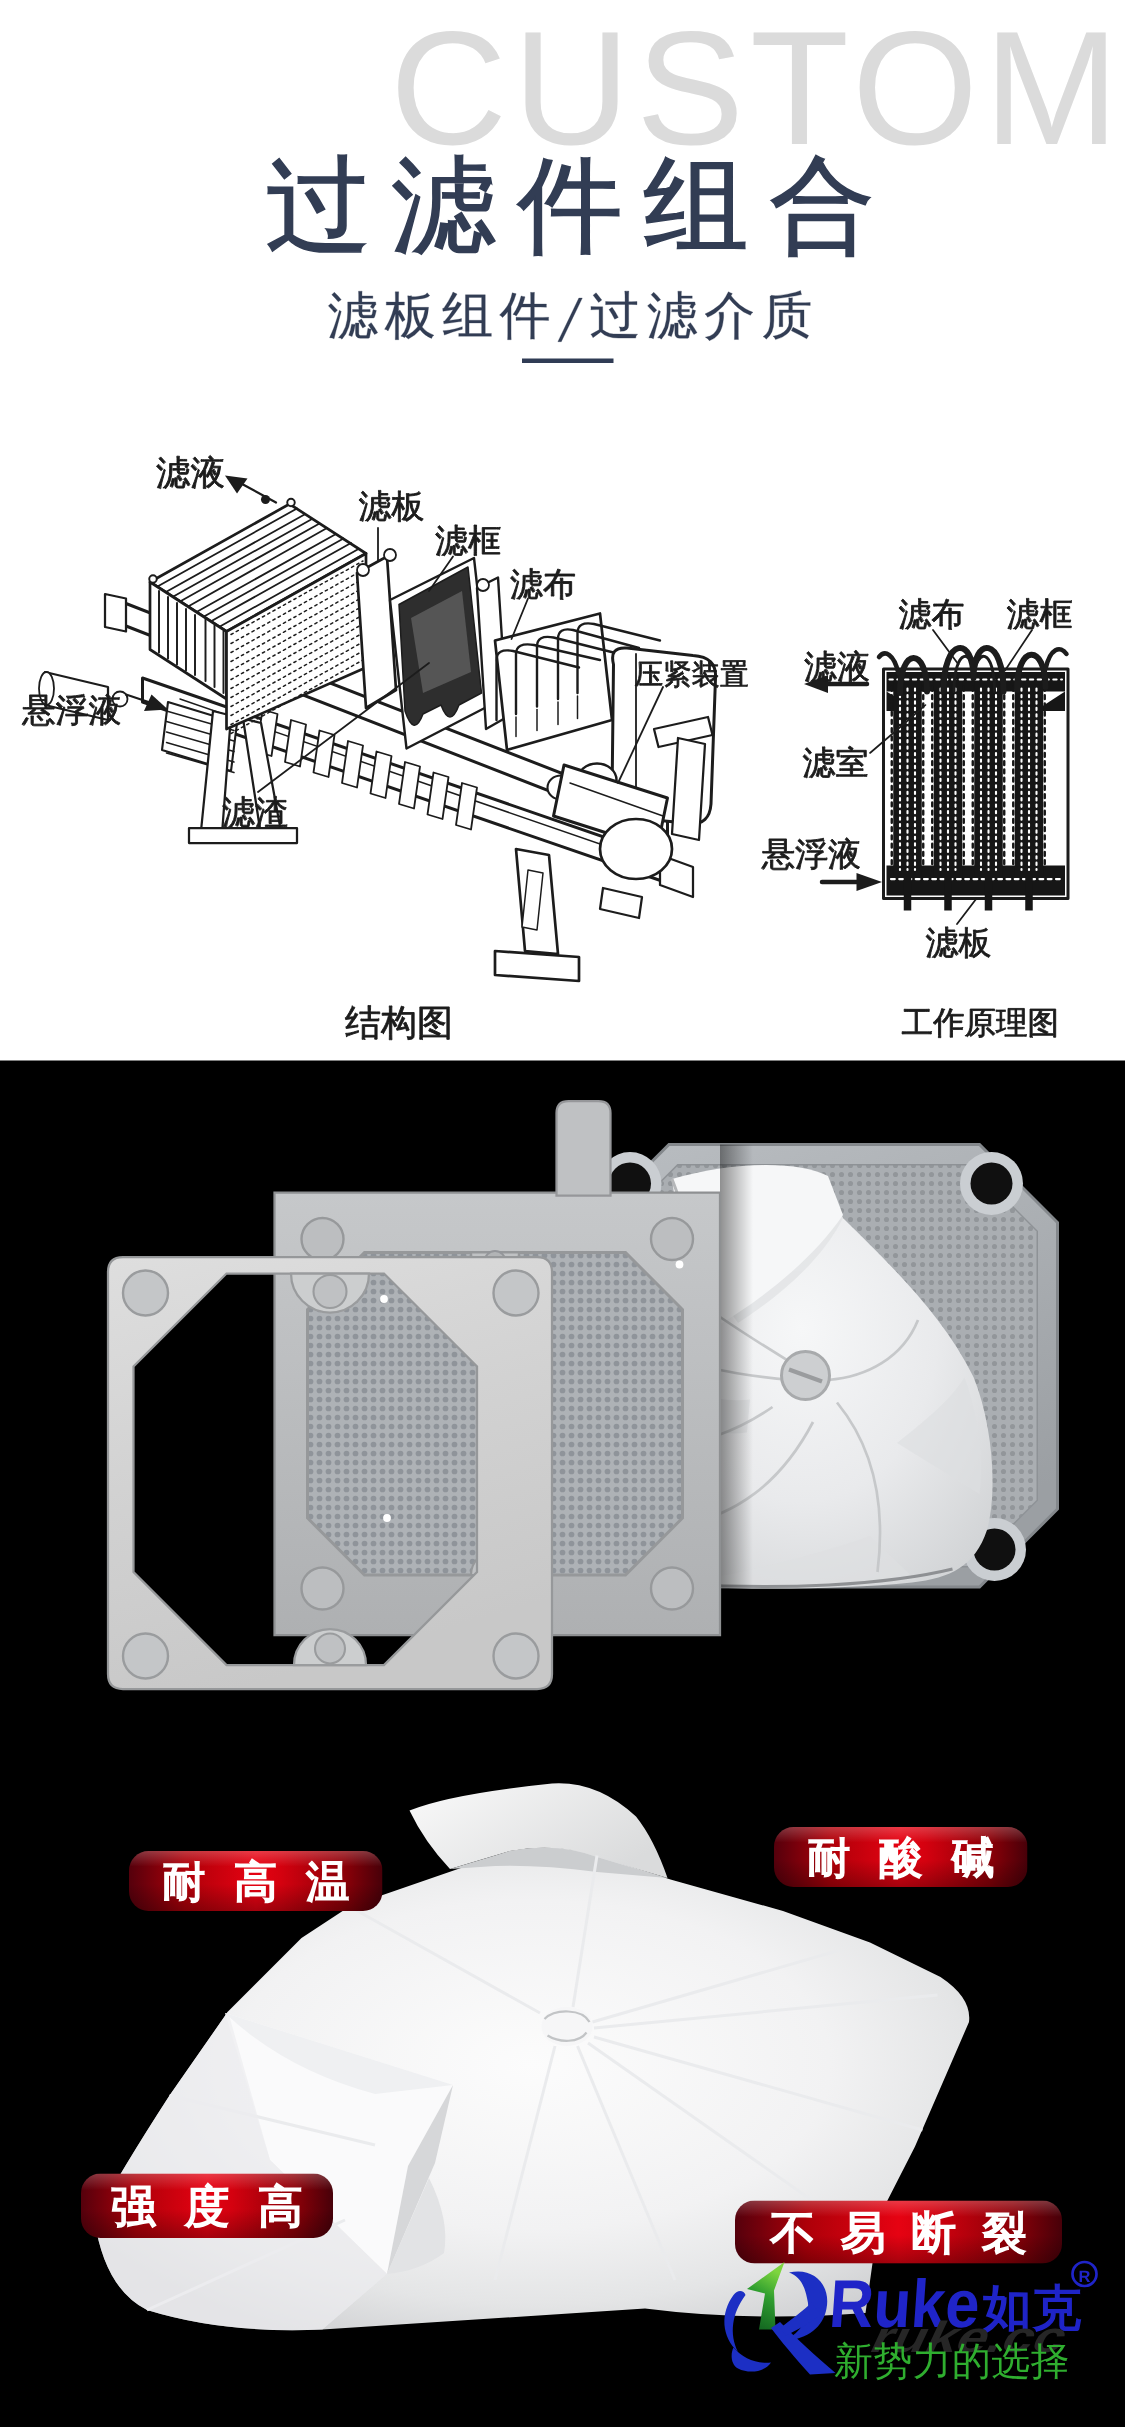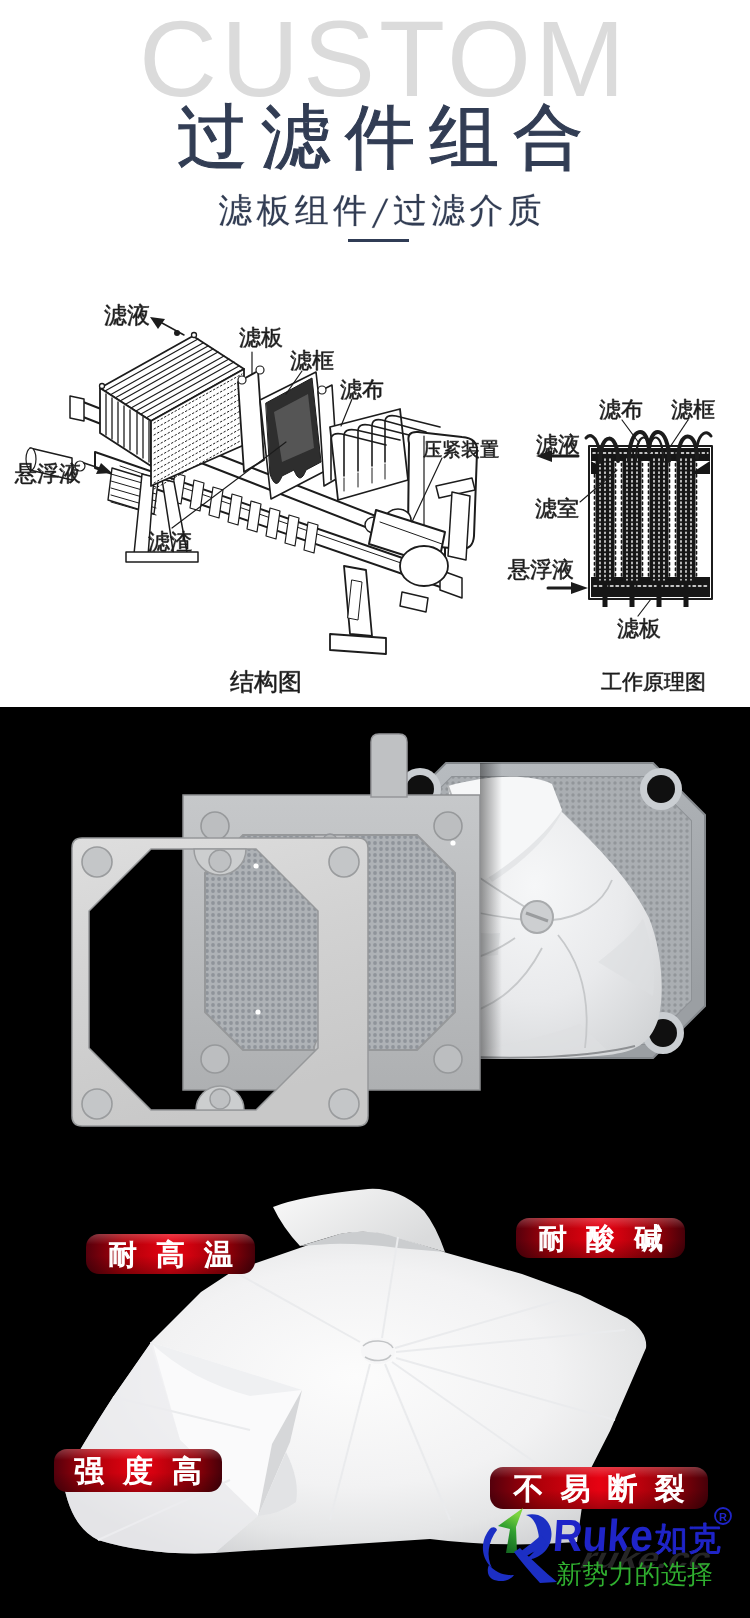--- a/index.html
+++ b/index.html
@@ -1,20 +1,20 @@
 <!DOCTYPE html>
 <html><head><meta charset="utf-8">
 <style>
 html,body{margin:0;padding:0;background:#fff;}
 #page{position:relative;width:750px;height:1618px;overflow:hidden;background:#fff;font-family:"Liberation Sans",sans-serif;}
 .abs{position:absolute;}
 </style></head><body>
 <div id="page">
 
-<div class="abs" style="left:0;top:5px;width:750px;text-align:center;padding-left:18px;box-sizing:border-box;font-size:108px;font-weight:400;letter-spacing:4px;color:#dbdbdb;line-height:1;">CUSTOM</div>
+<div class="abs" style="left:0;top:5px;width:750px;text-align:right;padding-left:18px;box-sizing:border-box;font-size:108px;font-weight:400;letter-spacing:4px;color:#dbdbdb;line-height:1;">CUSTOM</div>
 
 <svg class="abs" style="left:0;top:0;" width="750" height="260" viewBox="0 0 750 260">
 <path d="M216.8 168.0Q200.7 168.0 192.3 159.6L181.7 167.4Q180.6 164.9 178.8 162.8L190.1 156.8V128.8H186.8Q182.8 128.8 178.8 129.0Q179.1 126.8 178.8 124.7Q182.8 124.9 186.8 124.9H195.0V156.8Q200.4 160.3 205.0 161.5Q208.6 162.4 216.8 162.5L243.0 162.7Q240.2 164.6 240.4 167.9ZM193.8 115.7 189.6 119.0 181.9 109.2 186.1 105.8ZM211.5 142.0Q208.0 135.2 203.7 128.9L208.1 125.8Q212.7 132.4 216.4 139.5ZM225.7 121.9H206.8Q202.8 121.9 198.9 122.1Q199.1 120.0 198.9 117.8Q202.8 118.0 206.8 118.0H225.7V113.5Q225.7 108.4 225.4 103.4Q228.1 103.7 230.9 103.4Q230.6 108.4 230.6 113.5V118.0H234.3Q238.3 118.0 242.3 117.8Q242.0 120.0 242.3 122.1Q238.3 121.9 234.3 121.9H230.6V150.5Q230.6 154.4 228.1 156.6Q225.5 158.7 219.0 158.7Q219.7 155.3 217.5 152.7Q219.5 152.9 221.9 153.0Q224.4 153.0 225.0 152.5Q225.7 151.4 225.7 148.1Z M325.6 163.1Q321.6 156.2 316.9 149.9L320.9 146.8Q325.8 153.5 329.9 160.6ZM313.6 151.7 309.3 154.2 303.3 144.3 307.6 141.8ZM306.0 168.2Q302.8 168.2 301.1 166.3Q299.3 164.5 299.3 161.6V156.4Q299.3 151.8 299.1 147.2Q301.6 147.5 304.1 147.2Q303.9 151.8 303.9 156.4V161.6Q303.9 162.7 304.5 163.6Q305.1 164.4 306.1 164.4L313.9 164.3Q314.7 164.3 314.8 163.8Q315.0 163.3 315.1 163.1L316.4 154.5Q318.5 155.7 320.8 155.8L318.6 166.7Q318.4 167.8 317.9 168.0Q317.5 168.2 317.1 168.2ZM290.1 164.1Q293.1 156.7 293.9 148.8L298.9 149.3Q297.9 157.9 294.7 166.0ZM310.6 140.4Q307.4 140.4 305.6 138.5Q303.5 136.2 303.9 131.8L295.2 131.9Q295.4 130.2 295.2 128.6L303.9 128.7Q303.8 125.7 303.7 122.8Q306.1 123.1 308.6 122.8Q308.4 125.7 308.4 128.7H313.2Q316.4 128.7 319.4 128.6Q319.3 130.2 319.4 131.9Q316.4 131.8 313.2 131.8H308.4Q308.1 134.3 309.0 135.7Q309.7 136.5 310.6 136.5H320.8Q322.0 136.5 322.5 134.2L323.5 128.8Q325.6 129.9 327.9 130.2L326.1 137.4Q325.5 140.4 324.0 140.4ZM275.8 167.6Q289.5 155.3 288.6 129.1V118.5H303.7V112.7Q303.7 108.1 303.5 103.5Q306.0 103.8 308.4 103.5Q308.3 107.0 308.2 110.2H317.1Q320.2 110.2 323.3 110.1Q323.1 111.8 323.3 113.4Q320.2 113.3 317.1 113.3H308.2V118.5H326.9L327.6 122.3Q327.0 121.8 326.8 122.2L323.8 127.6L319.8 125.4L321.9 121.6H293.1V131.5Q293.3 155.9 280.9 169.4Q278.8 167.4 275.8 167.6ZM270.0 169.1Q267.5 167.4 263.8 167.3Q266.5 161.8 269.2 154.6Q272.0 147.5 277.3 130.0L279.7 131.4L272.9 157.3ZM274.7 129.8 270.9 133.1 262.0 123.8 265.8 120.4ZM275.8 118.2Q271.7 113.0 266.8 108.5L270.4 104.9Q275.5 109.7 279.9 115.2Z M393.1 169.4Q390.3 169.1 387.6 169.4Q387.9 164.4 387.9 159.4V143.6H375.8Q371.7 143.6 367.8 143.8Q368.0 141.6 367.8 139.5Q371.7 139.7 375.8 139.7H387.9V125.3H375.3Q372.4 131.5 368.0 137.8Q366.1 136.0 363.6 135.6Q368.0 129.6 370.4 123.7Q372.8 117.9 374.8 110.1Q377.4 111.0 380.1 111.3Q379.0 116.3 377.1 121.4H387.9V115.3Q387.9 110.3 387.6 105.2Q390.3 105.6 393.1 105.2Q392.8 110.3 392.8 115.3V121.4H401.5Q405.5 121.4 409.5 121.2Q409.3 123.3 409.5 125.5Q405.5 125.3 401.5 125.3H392.8V139.7H404.5Q408.6 139.7 412.5 139.5Q412.3 141.6 412.5 143.8Q408.6 143.6 404.5 143.6H392.8V159.4Q392.8 164.4 393.1 169.4ZM367.9 107.1Q365.2 116.4 360.9 124.5V160.7Q360.9 165.5 361.1 170.3Q358.7 170.0 356.2 170.3Q356.4 165.5 356.4 160.7V131.7Q353.1 136.2 349.1 139.9Q347.6 137.4 345.0 136.3Q348.6 133.2 351.7 129.6Q356.9 123.5 359.2 117.8Q361.3 112.1 362.6 105.8Q365.1 106.7 367.9 107.1Z M496.5 161.6Q496.3 163.6 496.5 165.6Q492.8 165.4 489.2 165.4H459.1Q455.4 165.4 451.7 165.6Q452.0 163.6 451.7 161.6L461.0 161.8L460.9 108.6H488.1V161.8ZM483.3 126.0V112.2H465.8V126.0ZM483.3 143.6V129.6H465.8V143.6ZM483.3 161.8V147.2H465.8V161.8ZM431.9 163.8Q431.8 160.2 430.1 157.9Q434.3 157.7 439.5 156.9Q444.7 156.0 456.7 152.4L456.8 155.8Q445.3 159.0 440.6 160.7Q435.8 162.3 431.9 163.8ZM443.8 104.9Q446.4 106.4 449.4 107.4Q447.3 111.3 442.9 117.9L437.1 126.3L444.3 125.7L446.5 125.1Q448.6 121.8 450.1 118.1Q452.7 119.7 455.6 120.8Q454.6 122.7 453.2 124.8Q451.8 126.9 446.3 134.1Q440.9 141.4 439.0 143.7L451.2 142.3L455.5 141.3L455.4 145.4L451.7 145.6L431.4 148.5L430.8 144.7Q432.3 144.7 433.3 143.6Q438.0 138.1 443.9 129.1L430.2 131.1L429.6 127.3Q431.0 127.2 431.8 126.2Q437.9 117.5 442.7 107.6Q443.4 106.2 443.8 104.9Z M548.2 108.2Q557.3 126.5 579.8 131.7Q577.5 133.5 576.8 136.4Q570.7 134.9 564.7 131.5Q564.5 133.5 564.7 135.4Q560.8 135.2 556.8 135.2H537.1Q533.1 135.2 529.1 135.4Q529.3 133.3 529.1 131.1Q533.1 131.3 537.1 131.3H556.8Q560.5 131.3 564.2 131.1Q552.2 124.1 545.5 112.5Q533.5 130.3 517.6 138.3Q516.7 135.4 514.2 133.6Q521.0 130.3 527.3 125.6Q533.6 120.8 537.4 115.2Q541.0 109.7 544.0 103.6Q546.6 105.2 549.4 106.2ZM531.3 171.0Q528.7 170.8 526.0 171.0Q526.2 165.9 526.2 160.7V143.0L568.9 143.0V170.9H564.1V165.4H531.1Q531.2 168.2 531.3 171.0ZM564.1 147.0H531.0V161.5H564.1Z" fill="#323d54" stroke="#323d54" stroke-width="1.1"></path>
 
 <path d="M249.7 223.0Q247.8 219.7 245.5 216.6L247.5 215.1Q249.8 218.3 251.8 221.8ZM243.9 217.5 241.8 218.7 238.9 213.9 241.0 212.7ZM240.2 225.5Q238.7 225.5 237.8 224.6Q237.0 223.7 237.0 222.3V219.8Q237.0 217.5 236.9 215.3Q238.1 215.4 239.3 215.3Q239.2 217.5 239.2 219.8V222.3Q239.2 222.8 239.5 223.2Q239.8 223.7 240.3 223.7L244.1 223.6Q244.4 223.6 244.5 223.4Q244.6 223.1 244.6 223.0L245.3 218.8Q246.3 219.4 247.4 219.5L246.4 224.8Q246.3 225.3 246.0 225.4Q245.8 225.5 245.6 225.5ZM232.5 223.5Q233.9 219.9 234.4 216.1L236.8 216.3Q236.3 220.5 234.7 224.4ZM242.4 212.0Q240.9 212.0 240.0 211.1Q239.0 209.9 239.2 207.8L235.0 207.9Q235.1 207.1 235.0 206.3L239.2 206.3Q239.2 204.9 239.1 203.4Q240.3 203.6 241.5 203.4Q241.4 204.9 241.4 206.3H243.7Q245.3 206.3 246.8 206.3Q246.7 207.1 246.8 207.9Q245.3 207.8 243.7 207.8H241.4Q241.2 209.0 241.7 209.7Q242.0 210.1 242.5 210.1H247.4Q248.0 210.1 248.2 209.0L248.7 206.4Q249.7 206.9 250.9 207.0L250.0 210.5Q249.7 212.0 248.9 212.0ZM225.6 225.2Q232.2 219.2 231.8 206.5V201.3H239.1V198.5Q239.1 196.3 239.0 194.1Q240.2 194.2 241.4 194.1Q241.3 195.8 241.3 197.3H245.6Q247.1 197.3 248.6 197.3Q248.5 198.1 248.6 198.9Q247.1 198.8 245.6 198.8H241.3V201.3H250.4L250.7 203.2Q250.4 203.0 250.3 203.2L248.8 205.8L246.9 204.7L248.0 202.8H234.0V207.7Q234.0 219.5 228.0 226.1Q227.0 225.1 225.6 225.2ZM222.7 225.9Q221.5 225.1 219.7 225.1Q221.0 222.4 222.4 218.9Q223.7 215.5 226.3 206.9L227.5 207.6L224.1 220.2ZM225.0 206.8 223.2 208.5 218.9 203.9 220.7 202.3ZM225.5 201.2Q223.5 198.7 221.2 196.5L222.9 194.8Q225.4 197.1 227.5 199.8Z M272.0 209.8V201.9Q272.0 199.6 271.8 197.2Q273.1 197.3 274.4 197.2Q274.4 197.5 274.4 197.8Q276.3 198.0 279.3 197.5Q282.4 197.1 283.4 196.5Q284.4 195.9 284.8 195.2Q285.5 196.2 286.5 197.0Q285.9 197.8 284.8 198.2Q283.8 198.7 281.3 199.1Q278.6 199.5 274.3 199.9L274.3 204.9H285.7Q285.5 212.1 281.4 218.0Q284.4 221.8 289.3 223.5Q288.1 224.2 287.7 225.6Q283.2 223.9 280.0 219.8Q276.7 223.8 272.2 226.0Q271.3 225.1 270.2 224.4Q270.0 224.8 269.7 225.1Q268.7 224.1 267.2 224.1Q269.9 221.5 270.9 218.0Q272.0 214.6 272.0 209.8ZM277.6 206.7Q278.0 212.0 280.0 215.9Q282.7 211.7 283.3 206.7ZM274.3 206.7V209.8Q274.4 218.6 270.5 224.0Q275.3 221.9 278.6 217.7Q275.8 212.9 275.5 206.7ZM258.7 220.6Q257.8 219.7 256.4 219.5Q257.6 217.6 259.0 214.9Q260.4 212.2 261.4 209.2Q262.3 206.3 263.1 203.3H260.9Q259.2 203.3 257.5 203.4Q257.6 202.3 257.5 201.3Q259.2 201.4 260.9 201.4H263.6V199.4Q263.6 196.9 263.5 194.5Q264.7 194.6 265.8 194.5Q265.7 196.9 265.7 199.4V201.4L269.6 201.3Q269.6 202.3 269.6 203.4L265.7 203.3V207.5L266.6 206.7Q268.5 209.8 270.1 213.2L268.2 214.5Q267.4 212.8 266.5 211.3L265.7 209.8V221.6Q265.7 224.1 265.8 226.5Q264.7 226.4 263.5 226.5Q263.6 224.1 263.6 221.6V209.1Q261.3 215.9 258.7 220.6Z M327.6 222.3Q327.5 223.3 327.6 224.2Q325.8 224.1 324.0 224.1H309.4Q307.6 224.1 305.8 224.2Q305.9 223.3 305.8 222.3L310.3 222.4L310.3 196.5H323.5V222.4ZM321.1 205.0V198.3H312.6V205.0ZM321.1 213.5V206.8H312.6V213.5ZM321.1 222.4V215.3H312.7V222.4ZM296.2 223.4Q296.1 221.6 295.3 220.5Q297.4 220.4 299.9 220.0Q302.4 219.6 308.2 217.8L308.2 219.5Q302.7 221.0 300.4 221.8Q298.1 222.6 296.2 223.4ZM302.0 194.7Q303.2 195.5 304.7 196.0Q303.7 197.9 301.5 201.0L298.7 205.2L302.2 204.8L303.3 204.6Q304.3 202.9 305.0 201.2Q306.3 201.9 307.7 202.5Q307.2 203.4 306.5 204.4Q305.8 205.4 303.2 209.0Q300.5 212.5 299.6 213.6L305.6 212.9L307.7 212.4L307.6 214.4L305.8 214.5L295.9 215.9L295.7 214.1Q296.4 214.1 296.9 213.5Q299.2 210.9 302.0 206.5L295.3 207.5L295.1 205.6Q295.7 205.6 296.1 205.1Q299.1 200.9 301.4 196.1Q301.7 195.4 302.0 194.7Z M356.3 226.1Q355.0 226.0 353.7 226.1Q353.8 223.7 353.8 221.2V213.5H347.9Q346.0 213.5 344.0 213.6Q344.1 212.6 344.0 211.5Q346.0 211.6 347.9 211.6H353.8V204.7H347.7Q346.3 207.7 344.2 210.7Q343.2 209.8 342.0 209.6Q344.1 206.8 345.3 203.9Q346.5 201.0 347.4 197.3Q348.7 197.7 350.0 197.9Q349.5 200.3 348.5 202.7H353.8V199.8Q353.8 197.4 353.7 194.9Q355.0 195.1 356.3 194.9Q356.2 197.4 356.2 199.8V202.7H360.4Q362.4 202.7 364.3 202.7Q364.2 203.7 364.3 204.8Q362.4 204.7 360.4 204.7H356.2V211.6H361.9Q363.8 211.6 365.8 211.5Q365.6 212.6 365.8 213.6Q363.8 213.5 361.9 213.5H356.2V221.2Q356.2 223.7 356.3 226.1ZM344.1 195.8Q342.8 200.4 340.7 204.3V221.8Q340.7 224.2 340.8 226.5Q339.6 226.4 338.4 226.5Q338.5 224.2 338.5 221.8V207.8Q336.9 209.9 335.0 211.7Q334.2 210.5 333.0 210.0Q334.7 208.5 336.2 206.7Q338.7 203.8 339.8 201.0Q340.9 198.3 341.5 195.2Q342.7 195.6 344.1 195.8Z M388.2 198.7 374.2 227.8H371.9L385.9 198.7Z M412.4 225.4Q404.5 225.4 400.5 221.3L395.3 225.1Q394.8 223.9 393.9 222.9L399.4 219.9V206.4H397.8Q395.9 206.4 393.9 206.5Q394.1 205.4 393.9 204.4Q395.9 204.5 397.8 204.5H401.8V219.9Q404.4 221.7 406.6 222.3Q408.4 222.7 412.4 222.7L425.1 222.8Q423.7 223.8 423.8 225.4ZM401.2 200.0 399.1 201.6 395.4 196.8 397.4 195.2ZM409.8 212.8Q408.1 209.4 406.0 206.4L408.1 204.9Q410.4 208.1 412.2 211.6ZM416.7 203.0H407.5Q405.6 203.0 403.7 203.1Q403.8 202.1 403.7 201.0Q405.6 201.1 407.5 201.1H416.7V198.9Q416.7 196.5 416.5 194.0Q417.9 194.2 419.2 194.0Q419.1 196.5 419.1 198.9V201.1H420.9Q422.8 201.1 424.7 201.0Q424.6 202.1 424.7 203.1Q422.8 203.0 420.9 203.0H419.1V216.9Q419.1 218.8 417.9 219.8Q416.6 220.9 413.4 220.9Q413.8 219.2 412.7 217.9Q413.7 218.1 414.8 218.1Q416.0 218.1 416.3 217.8Q416.7 217.4 416.7 215.7Z M462.6 223.0Q460.7 219.7 458.4 216.6L460.3 215.1Q462.7 218.3 464.7 221.8ZM456.8 217.5 454.7 218.7 451.8 213.9 453.9 212.7ZM453.1 225.5Q451.6 225.5 450.7 224.6Q449.9 223.7 449.9 222.3V219.8Q449.9 217.5 449.7 215.3Q451.0 215.4 452.1 215.3Q452.1 217.5 452.1 219.8V222.3Q452.1 222.8 452.3 223.2Q452.6 223.7 453.1 223.7L456.9 223.6Q457.3 223.6 457.4 223.4Q457.5 223.1 457.5 223.0L458.2 218.8Q459.2 219.4 460.3 219.5L459.2 224.8Q459.1 225.3 458.9 225.4Q458.7 225.5 458.5 225.5ZM445.3 223.5Q446.8 219.9 447.2 216.1L449.6 216.3Q449.2 220.5 447.6 224.4ZM455.3 212.0Q453.8 212.0 452.9 211.1Q451.9 209.9 452.1 207.8L447.8 207.9Q447.9 207.1 447.8 206.3L452.1 206.3Q452.0 204.9 452.0 203.4Q453.1 203.6 454.4 203.4Q454.3 204.9 454.3 206.3H456.6Q458.1 206.3 459.6 206.3Q459.6 207.1 459.6 207.9Q458.1 207.8 456.6 207.8H454.2Q454.1 209.0 454.5 209.7Q454.9 210.1 455.3 210.1H460.3Q460.8 210.1 461.1 209.0L461.6 206.4Q462.6 206.9 463.7 207.0L462.8 210.5Q462.5 212.0 461.8 212.0ZM438.4 225.2Q445.1 219.2 444.6 206.5V201.3H452.0V198.5Q452.0 196.3 451.9 194.1Q453.1 194.2 454.3 194.1Q454.2 195.8 454.2 197.3H458.5Q460.0 197.3 461.5 197.3Q461.4 198.1 461.5 198.9Q460.0 198.8 458.5 198.8H454.2V201.3H463.2L463.6 203.2Q463.3 203.0 463.2 203.2L461.7 205.8L459.8 204.7L460.8 202.8H446.8V207.7Q446.9 219.5 440.9 226.1Q439.9 225.1 438.4 225.2ZM435.6 225.9Q434.4 225.1 432.6 225.1Q433.9 222.4 435.2 218.9Q436.6 215.5 439.2 206.9L440.3 207.6L437.0 220.2ZM437.9 206.8 436.0 208.5 431.7 203.9 433.6 202.3ZM438.4 201.2Q436.4 198.7 434.1 196.5L435.8 194.8Q438.3 197.1 440.4 199.8Z M492.3 226.4Q491.0 226.2 489.6 226.4Q489.7 223.9 489.7 221.4V213.1Q489.7 210.6 489.6 208.1Q491.0 208.3 492.3 208.1Q492.2 210.6 492.2 213.1V221.4Q492.2 223.9 492.3 226.4ZM479.3 208.1Q480.8 208.3 482.3 208.1Q482.6 211.1 482.2 213.4Q481.9 215.8 481.5 217.4Q481.1 219.0 480.3 220.6Q479.5 222.1 478.5 223.4Q476.4 226.1 472.9 227.1Q472.0 225.6 470.2 224.8Q473.3 224.5 475.6 222.6Q478.0 220.6 479.1 216.5Q480.3 212.4 479.3 208.1ZM485.6 194.5Q486.8 195.2 488.2 195.7L487.4 197.1Q488.5 198.6 490.1 200.4Q493.0 203.8 497.2 206.0Q499.5 207.3 502.0 208.2Q500.8 208.9 500.3 210.2Q495.5 208.4 491.9 205.1Q488.5 202.2 486.1 199.1Q482.3 204.7 477.1 208.5Q474.5 210.3 471.7 211.5Q471.2 210.1 470.0 209.3Q472.9 208.1 475.5 206.4Q479.8 203.7 482.0 200.6Q484.0 197.8 485.6 194.5Z M528.7 218.2Q534.0 220.7 539.1 223.7L537.8 225.9Q532.8 223.0 527.6 220.5ZM524.4 219.5Q526.1 217.6 526.0 215.2Q526.0 212.8 525.8 210.4Q527.1 210.6 528.4 210.4Q528.3 212.8 528.3 215.2Q528.4 217.5 527.3 219.4Q526.3 221.3 524.6 222.7Q521.5 225.4 517.0 226.4Q516.7 224.9 515.3 224.1Q521.3 223.3 524.4 219.5ZM521.9 217.8Q520.6 217.7 519.4 217.8Q519.5 215.4 519.5 213.0V206.6H525.8Q525.9 205.0 525.9 203.5H520.0Q518.2 203.5 516.4 203.6Q516.5 202.7 516.4 201.7Q518.2 201.8 520.0 201.8H525.9Q525.9 200.2 525.8 198.5Q527.1 198.7 528.3 198.5Q528.3 200.3 528.2 201.8H536.7Q538.4 201.8 540.2 201.7Q540.1 202.7 540.2 203.6Q538.4 203.5 536.7 203.5H528.2Q528.3 205.1 528.3 206.6H536.0V218.0H533.6V208.4H521.8V213.0Q521.8 215.4 521.9 217.8ZM513.5 214.0V202.0Q513.5 199.7 513.4 197.3Q513.8 197.4 514.2 197.4L514.0 196.9Q514.5 196.9 515.6 197.0Q516.6 197.0 516.9 197.1Q519.4 197.1 525.1 196.1Q530.8 195.0 533.7 193.7Q533.9 195.1 534.4 196.4Q531.3 197.1 525.4 198.0Q519.4 198.9 518.1 199.0Q516.7 199.2 515.9 199.2Q515.9 200.6 515.9 202.0V214.0Q515.9 222.2 510.8 226.1Q510.1 224.8 508.7 224.5Q513.5 221.7 513.5 214.0Z" fill="#323d54" stroke="#323d54" stroke-width="0.2"></path>
 
 <rect x="348" y="239" width="61" height="3" fill="#303c55"></rect>
 </svg>
 <svg class="abs" style="left:0;top:280px;" width="750" height="427" viewBox="0 280 750 427" fill="none" stroke-linecap="round" stroke-linejoin="round">
 <g stroke="#1c1c1c">

